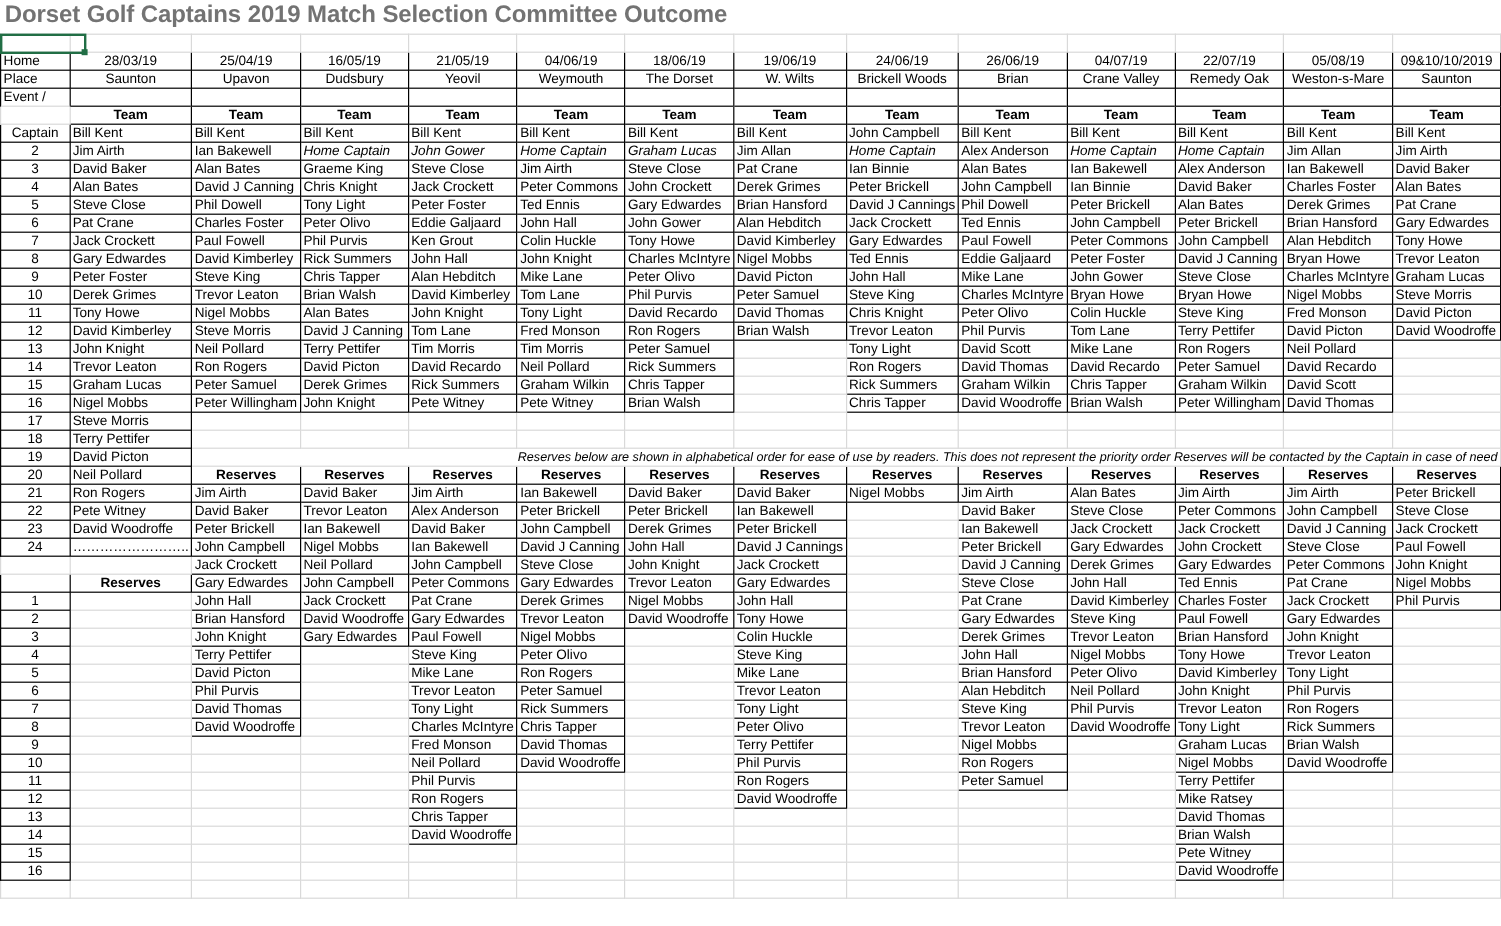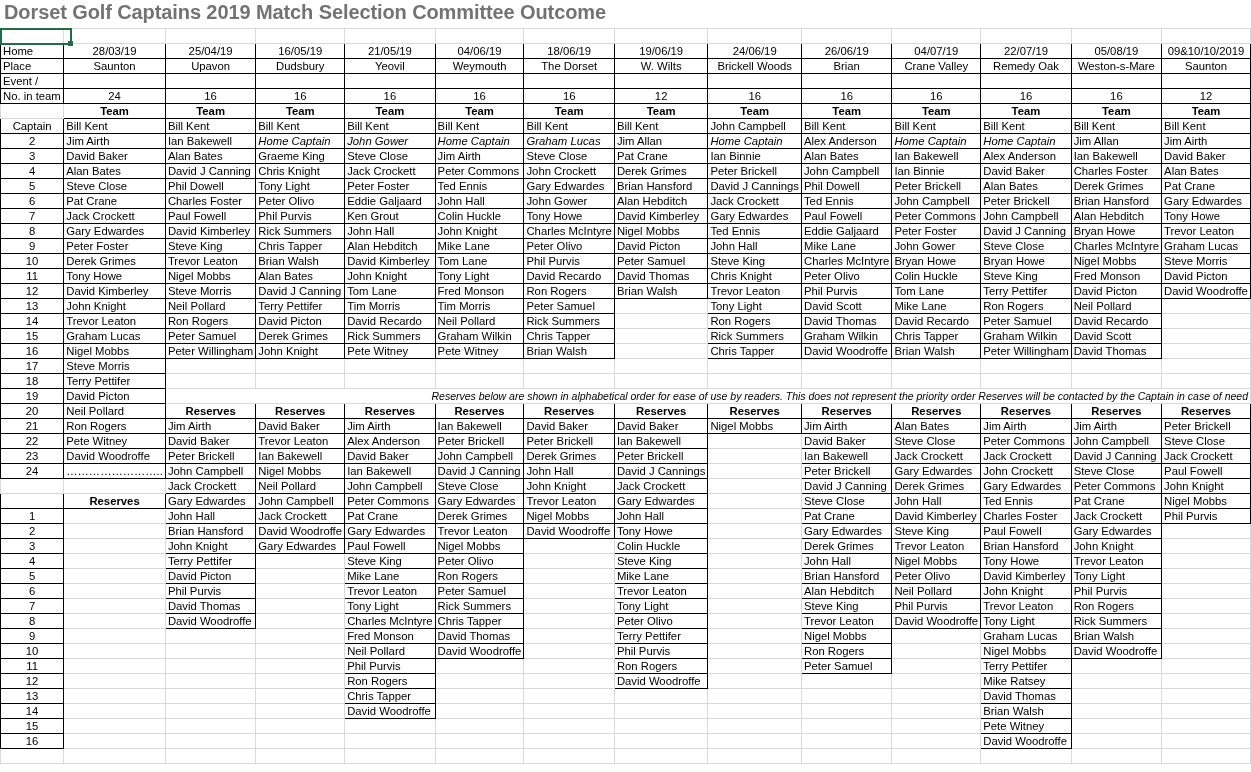--- a/index.html
+++ b/index.html
@@ -162,36 +162,20 @@
           <td class="bx-lr ctr" style="border-top:1px solid #000;border-bottom:none;"></td>
           <td class="bx-lr ctr" style="border-top:1px solid #000;border-bottom:none;"></td>
           <td class="bx-lr ctr" style="border-top:1px solid #000;border-bottom:none;"></td>
           <td class="bx-lr ctr" style="border-top:1px solid #000;border-bottom:none;"></td>
           <td class="bx-lr ctr" style="border-top:1px solid #000;border-bottom:none;"></td>
           <td class="bx-lr ctr" style="border-top:1px solid #000;border-bottom:none;"></td>
           <td class="bx-lr ctr" style="border-top:1px solid #000;border-bottom:none;"></td>
           <td class="bx-lr ctr" style="border-top:1px solid #000;border-bottom:none;"></td>
         </tr>
         <tr>
-          <td class="bx lft">No. in team</td>
-          <td class="bx ctr">24</td>
-          <td class="bx ctr">16</td>
-          <td class="bx ctr">16</td>
-          <td class="bx ctr">16</td>
-          <td class="bx ctr">16</td>
-          <td class="bx ctr">16</td>
-          <td class="bx ctr">12</td>
-          <td class="bx ctr">16</td>
-          <td class="bx ctr">16</td>
-          <td class="bx ctr">16</td>
-          <td class="bx ctr">16</td>
-          <td class="bx ctr">16</td>
-          <td class="bx ctr">12</td>
-        </tr>
-        <tr>
           <td class="emptycell"></td>
           <td class="bx ctr bold">Team</td>
           <td class="bx ctr bold">Team</td>
           <td class="bx ctr bold">Team</td>
           <td class="bx ctr bold">Team</td>
           <td class="bx ctr bold">Team</td>
           <td class="bx ctr bold">Team</td>
           <td class="bx ctr bold">Team</td>
           <td class="bx ctr bold">Team</td>
           <td class="bx ctr bold">Team</td>

